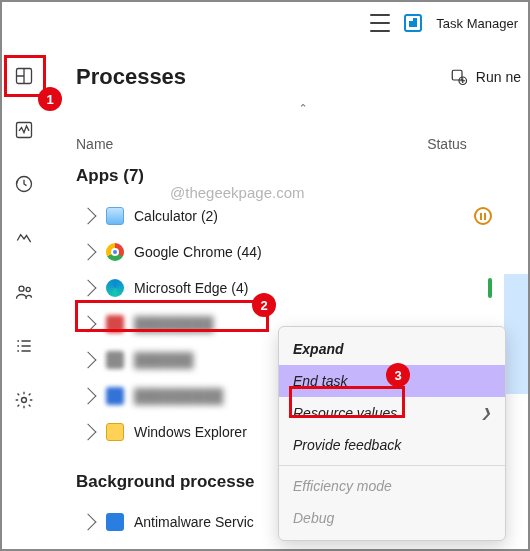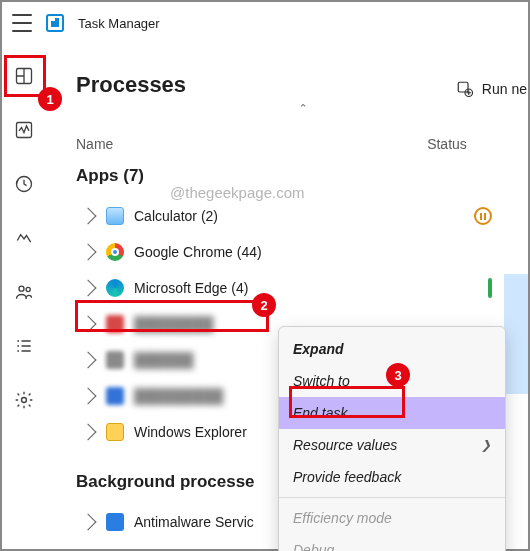--- a/index.html
+++ b/index.html
@@ -13,20 +13,21 @@
     overflow: hidden;
     position: relative;
   }
   
   .titlebar {
     display: flex;
     align-items: center;
     height: 46px;
     padding: 0 12px;
     gap: 14px;
+    justify-content: flex-end;
   }
   .hamburger {
     width: 20px; height: 18px;
     display:flex; flex-direction:column; justify-content:space-between;
     cursor:pointer;
   }
   .hamburger span { height:2px; background:#404040; border-radius:1px; }
   .app-icon {
     width:18px; height:18px;
     border:2px solid #0b88d6;
@@ -58,22 +59,22 @@
     cursor:pointer;
     color:#404040;
   }
   .sidebar svg { width:20px; height:20px; stroke:#404040; fill:none; stroke-width:1.6; }
   .main {
     flex:1;
     padding:10px 0 0 28px;
     position:relative;
   }
   .page-header {
-    display:flex; align-items:flex-end; justify-content:space-between;
-    padding-right:3px;
+    display:flex; align-items:center; justify-content:space-between;
+    padding-right:9px;
     height:42px;
   }
   .page-title { font-size:22px; font-weight:600; }
   .run-btn {
     display:flex; align-items:center; gap:8px;
     font-size:14px; cursor:pointer;
     color:#202020;
   }
   .run-btn svg { width:18px; height:18px; stroke:#303030; fill:none; stroke-width:1.6; }
   .sort-row {
@@ -328,21 +329,20 @@
     <div class="row">
       <span class="chev"></span>
       <span class="proc-icon" style="background:#2a7de1"></span>
       <span class="proc-name">Antimalware Servic</span>
     </div>
   </div>
 </div>
 
 <div class="context-menu">
   <div class="cm-item bold">Expand</div>
-  <div class="cm-item">Switch to</div>
   <div class="cm-item hover">End task</div>
   <div class="cm-item">
     <span>Resource values</span>
     <span class="cm-arrow">❯</span>
   </div>
   <div class="cm-item">Provide feedback</div>
   <div class="cm-sep"></div>
   <div class="cm-item disabled">Efficiency mode</div>
   <div class="cm-item disabled">Debug</div>
 

